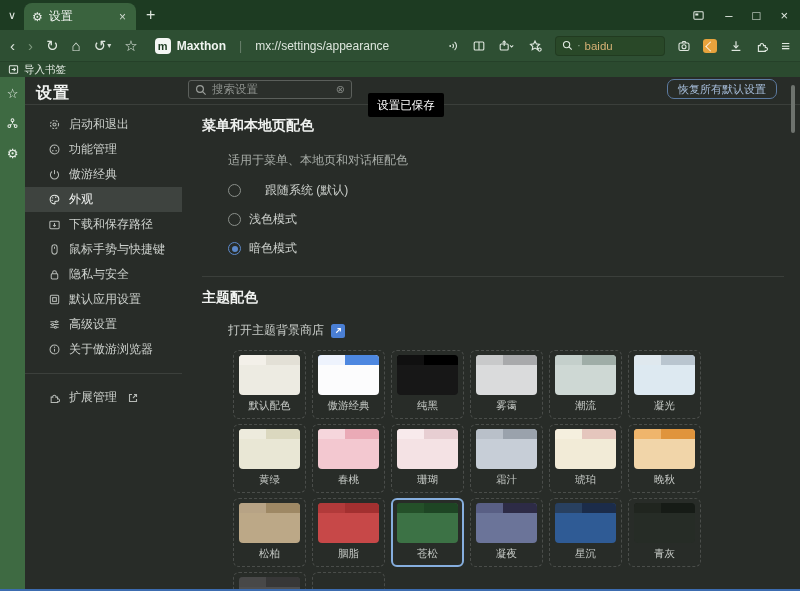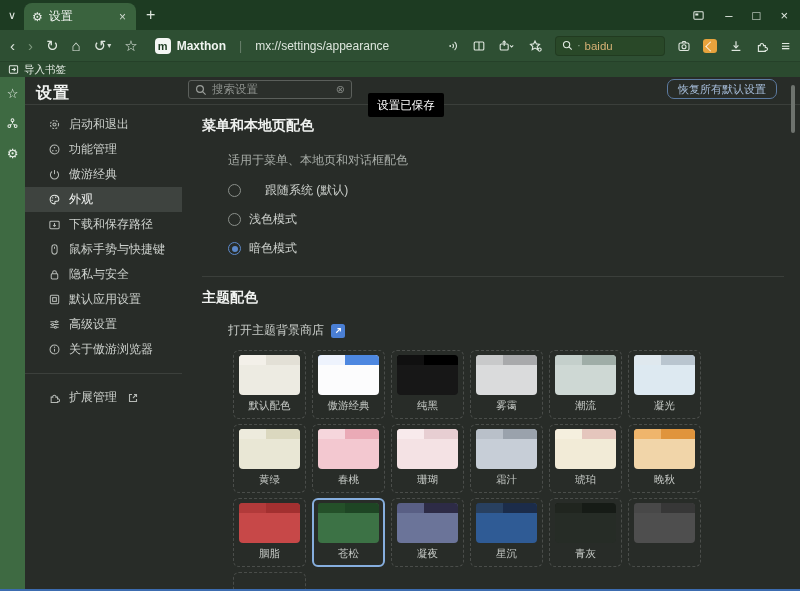--- a/index.html
+++ b/index.html
@@ -479,20 +479,28 @@
               <div class="theme-cell">
                 <div class="swatch">
                   <div class="sw-body" style="background:#f1d5a9"></div>
                   <div class="sw-bar" style="background:#e0943c"></div>
                   <div class="sw-tab" style="background:#efb56c"></div>
                 </div>
                 <div class="theme-label">晚秋</div>
               </div>
               <div class="theme-cell">
                 <div class="swatch">
+                  <div class="sw-body" style="background:#bca887"></div>
+                  <div class="sw-bar" style="background:#9e8864"></div>
+                  <div class="sw-tab" style="background:#b7a385"></div>
+                </div>
+                <div class="theme-label">松柏</div>
+              </div>
+              <div class="theme-cell">
+                <div class="swatch">
                   <div class="sw-body" style="background:#c74848"></div>
                   <div class="sw-bar" style="background:#a33030"></div>
                   <div class="sw-tab" style="background:#b23a3a"></div>
                 </div>
                 <div class="theme-label">胭脂</div>
               </div>
               <div class="theme-cell selected">
                 <div class="swatch">
                   <div class="sw-body" style="background:#3c7245"></div>
                   <div class="sw-bar" style="background:#1e4524"></div>

